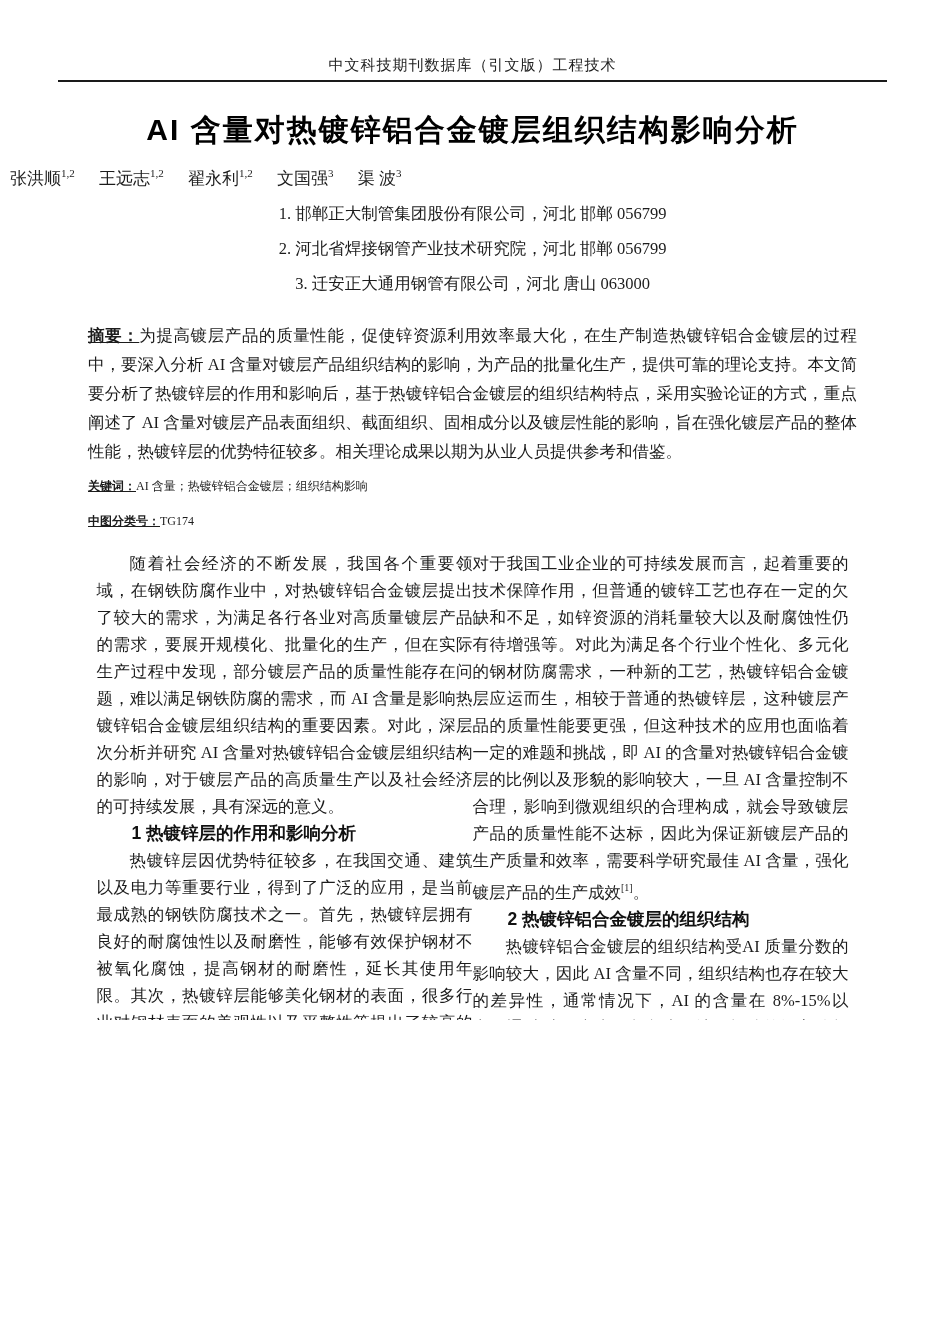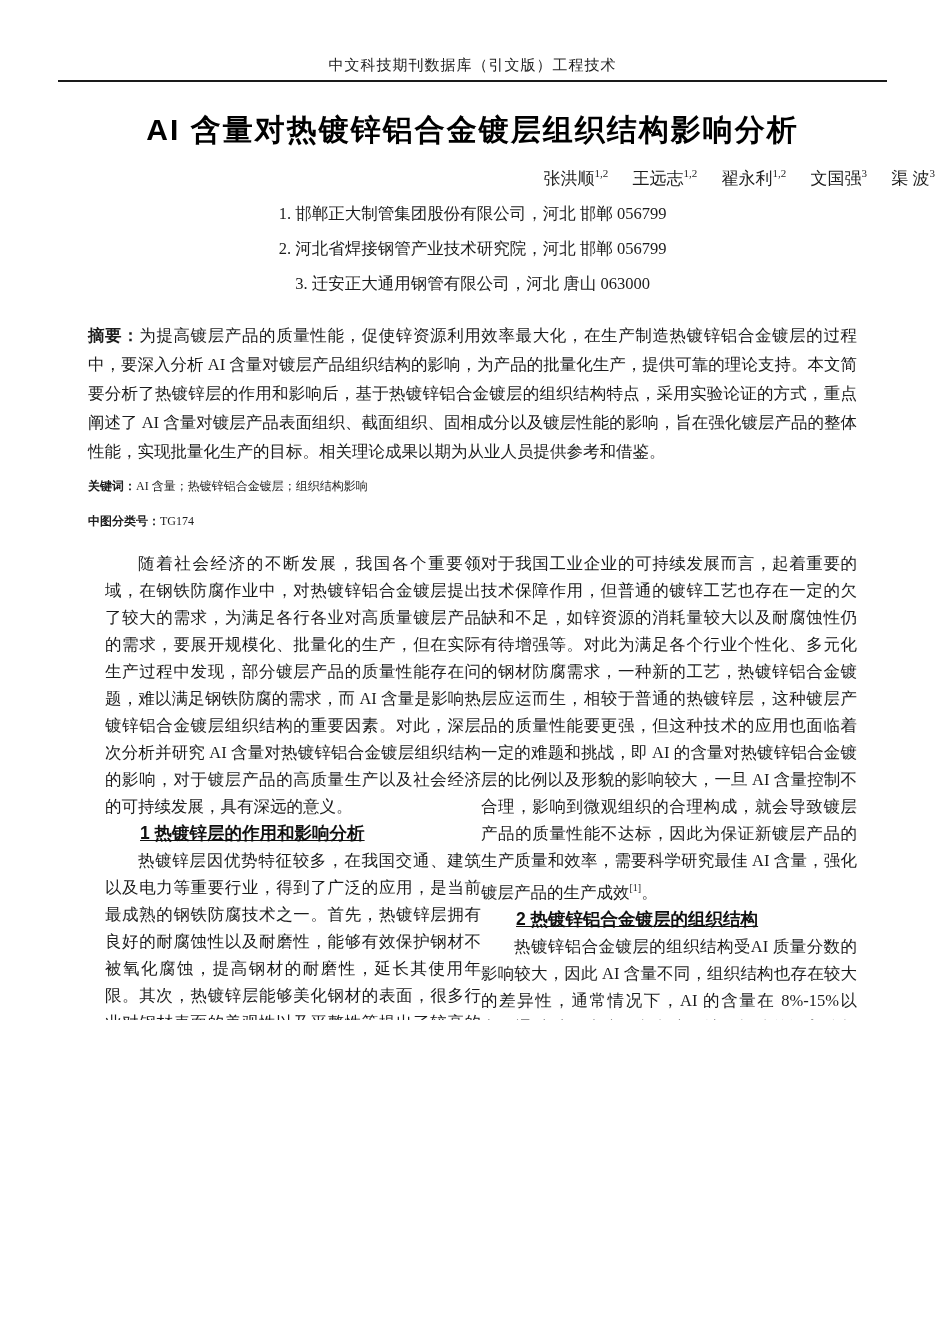--- a/index.html
+++ b/index.html
@@ -29,69 +29,69 @@
     margin: 28px 60px 15px 60px;
     text-align: center;
     font-family: "Liberation Sans", "DejaVu Sans", sans-serif;
     font-weight: bold;
     font-size: 30px;
     letter-spacing: 2px;
     color: #000;
   }
   .authors-line {
     margin-top: 16px;
-    text-align: right;
+    text-align: left;
     font-size: 17px;
   }
   .authors-line .author { margin: 0 10px; white-space: nowrap; }
   .authors-line sup { font-size: 11px; letter-spacing: 0; }
   .affiliations {
     margin-top: 6px;
     text-align: center;
     font-size: 16.5px;
     line-height: 35px;
   }
   .abstract-block {
     margin: 20px 88px 0 88px;
     font-size: 16.5px;
     line-height: 29px;
     text-align: justify;
   }
   .label-bold {
     font-family: "Liberation Sans", "DejaVu Sans", sans-serif;
     font-weight: bold;
+    text-decoration: underline;
   }
   .kw-line, .clc-line {
     margin: 6px 88px;
     font-size: 12px;
     line-height: 29px;
     text-align: left;
   }
   .columns {
     display: flex;
-    justify-content: flex-end;
+    justify-content: center;
     margin: 14px 88px 0 88px;
   }
   .col {
     width: 376px;
     font-size: 16.5px;
     line-height: 27px;
     text-align: justify;
   }
   .col p { margin: 0; text-indent: 2em; }
   .col p.cont { text-indent: 0; }
   .section-heading {
     font-family: "Liberation Sans", "DejaVu Sans", sans-serif;
     font-weight: bold;
     font-size: 17.5px;
     line-height: 27px;
     margin: 9px 0 7px 0;
     text-indent: 0;
     color: #111;
-    text-decoration: underline;
   }
   sup.ref { font-size: 10px; }
   .footnote {
     position: absolute;
     left: 74px;
     top: 1150px;
     font-size: 15px;
     line-height: 24px;
     color: #222;
   }
@@ -120,21 +120,21 @@
     <span class="author"><span>文国强</span><sup>3</sup></span>
     <span class="author"><span>渠 波</span><sup>3</sup></span>
   </div>
 
   <div class="affiliations">
     <div>1. 邯郸正大制管集团股份有限公司，河北 邯郸 056799</div>
     <div>2. 河北省焊接钢管产业技术研究院，河北 邯郸 056799</div>
     <div>3. 迁安正大通用钢管有限公司，河北 唐山 063000</div>
   </div>
 
-  <p class="abstract-block"><span class="label-bold">摘要：</span><span>为提高镀层产品的质量性能，促使锌资源利用效率最大化，在生产制造热镀锌铝合金镀层的过程中，要深入分析 AI 含量对镀层产品组织结构的影响，为产品的批量化生产，提供可靠的理论支持。本文简要分析了热镀锌层的作用和影响后，基于热镀锌铝合金镀层的组织结构特点，采用实验论证的方式，重点阐述了 AI 含量对镀层产品表面组织、截面组织、固相成分以及镀层性能的影响，旨在强化镀层产品的整体性能，实现批量化生产的目标。相关理论成果以期为从业人员提供参考和借鉴。</span></p>
+  <p class="abstract-block"><span class="label-bold">摘要：</span><span>为提高镀层产品的质量性能，促使锌资源利用效率最大化，在生产制造热镀锌铝合金镀层的过程中，要深入分析 AI 含量对镀层产品组织结构的影响，为产品的批量化生产，提供可靠的理论支持。本文简要分析了热镀锌层的作用和影响后，基于热镀锌铝合金镀层的组织结构特点，采用实验论证的方式，重点阐述了 AI 含量对镀层产品表面组织、截面组织、固相成分以及镀层性能的影响，旨在强化镀层产品的整体性能，热镀锌层的优势特征较多。相关理论成果以期为从业人员提供参考和借鉴。</span></p>
 
   <p class="kw-line"><span class="label-bold">关键词：</span><span>AI 含量；热镀锌铝合金镀层；组织结构影响</span></p>
 
   <p class="clc-line"><span class="label-bold">中图分类号：</span><span>TG174</span></p>
 
   <div class="columns">
 
     <div class="col">
       <p>随着社会经济的不断发展，我国各个重要领域，在钢铁防腐作业中，对热镀锌铝合金镀层提出了较大的需求，为满足各行各业对高质量镀层产品的需求，要展开规模化、批量化的生产，但在实际生产过程中发现，部分镀层产品的质量性能存在问题，难以满足钢铁防腐的需求，而 AI 含量是影响热镀锌铝合金镀层组织结构的重要因素。对此，深层次分析并研究 AI 含量对热镀锌铝合金镀层组织结构的影响，对于镀层产品的高质量生产以及社会经济的可持续发展，具有深远的意义。</p>
       <p class="section-heading">1 热镀锌层的作用和影响分析</p>

